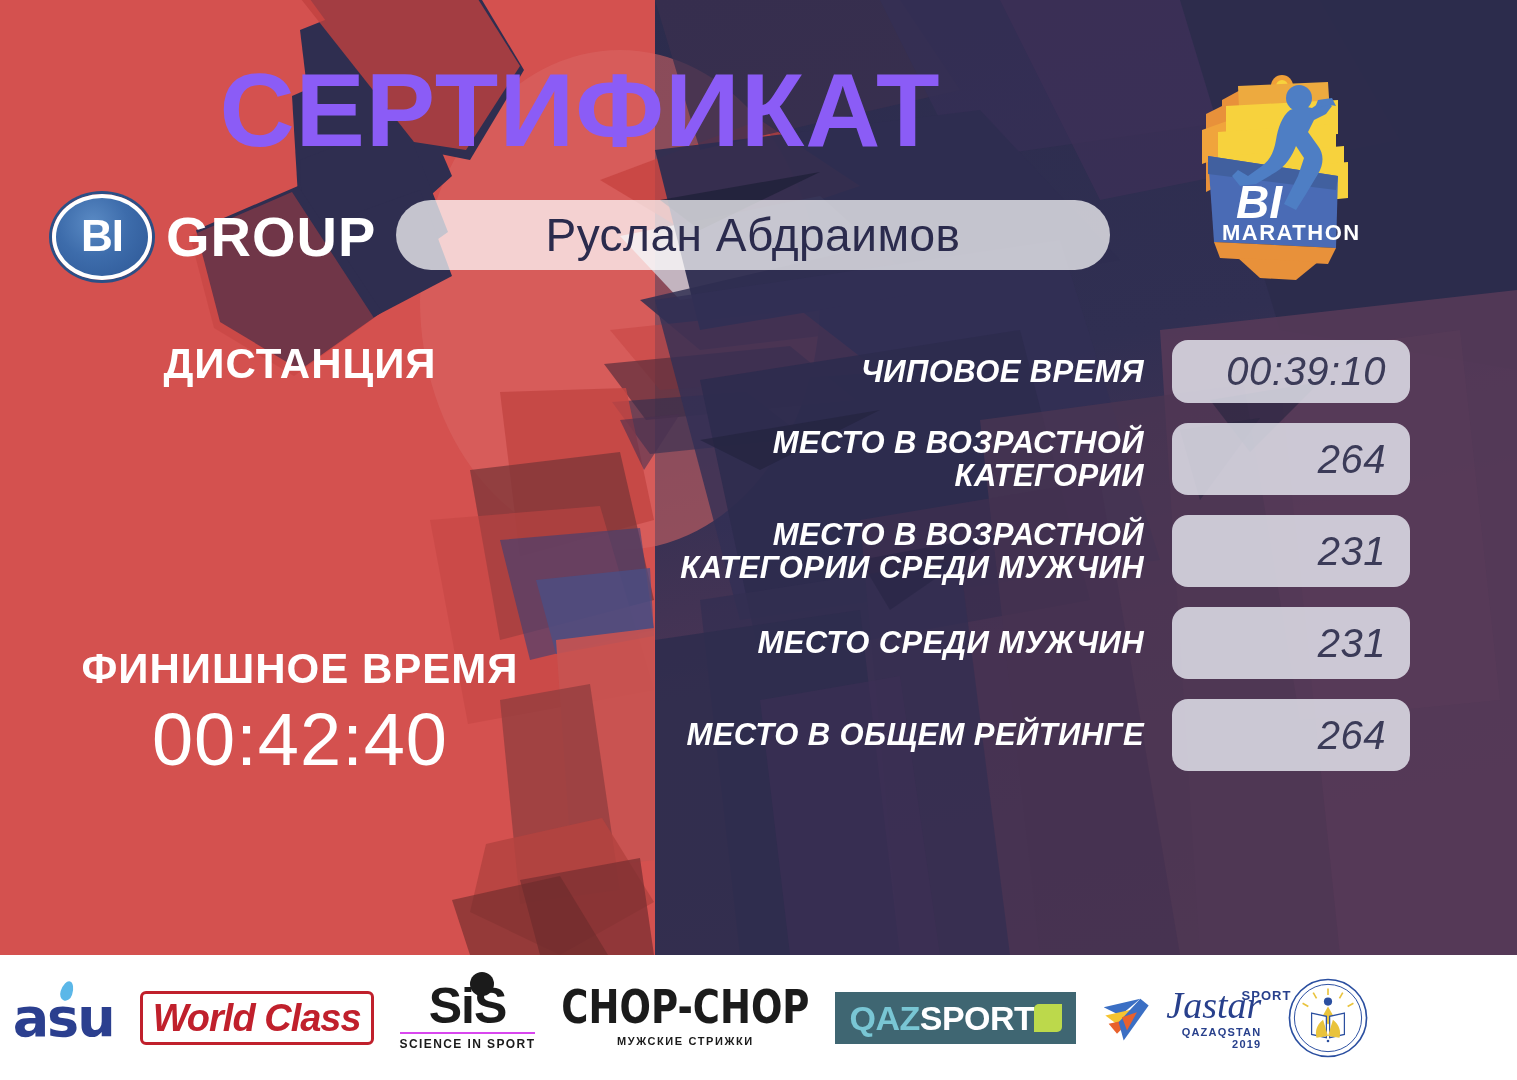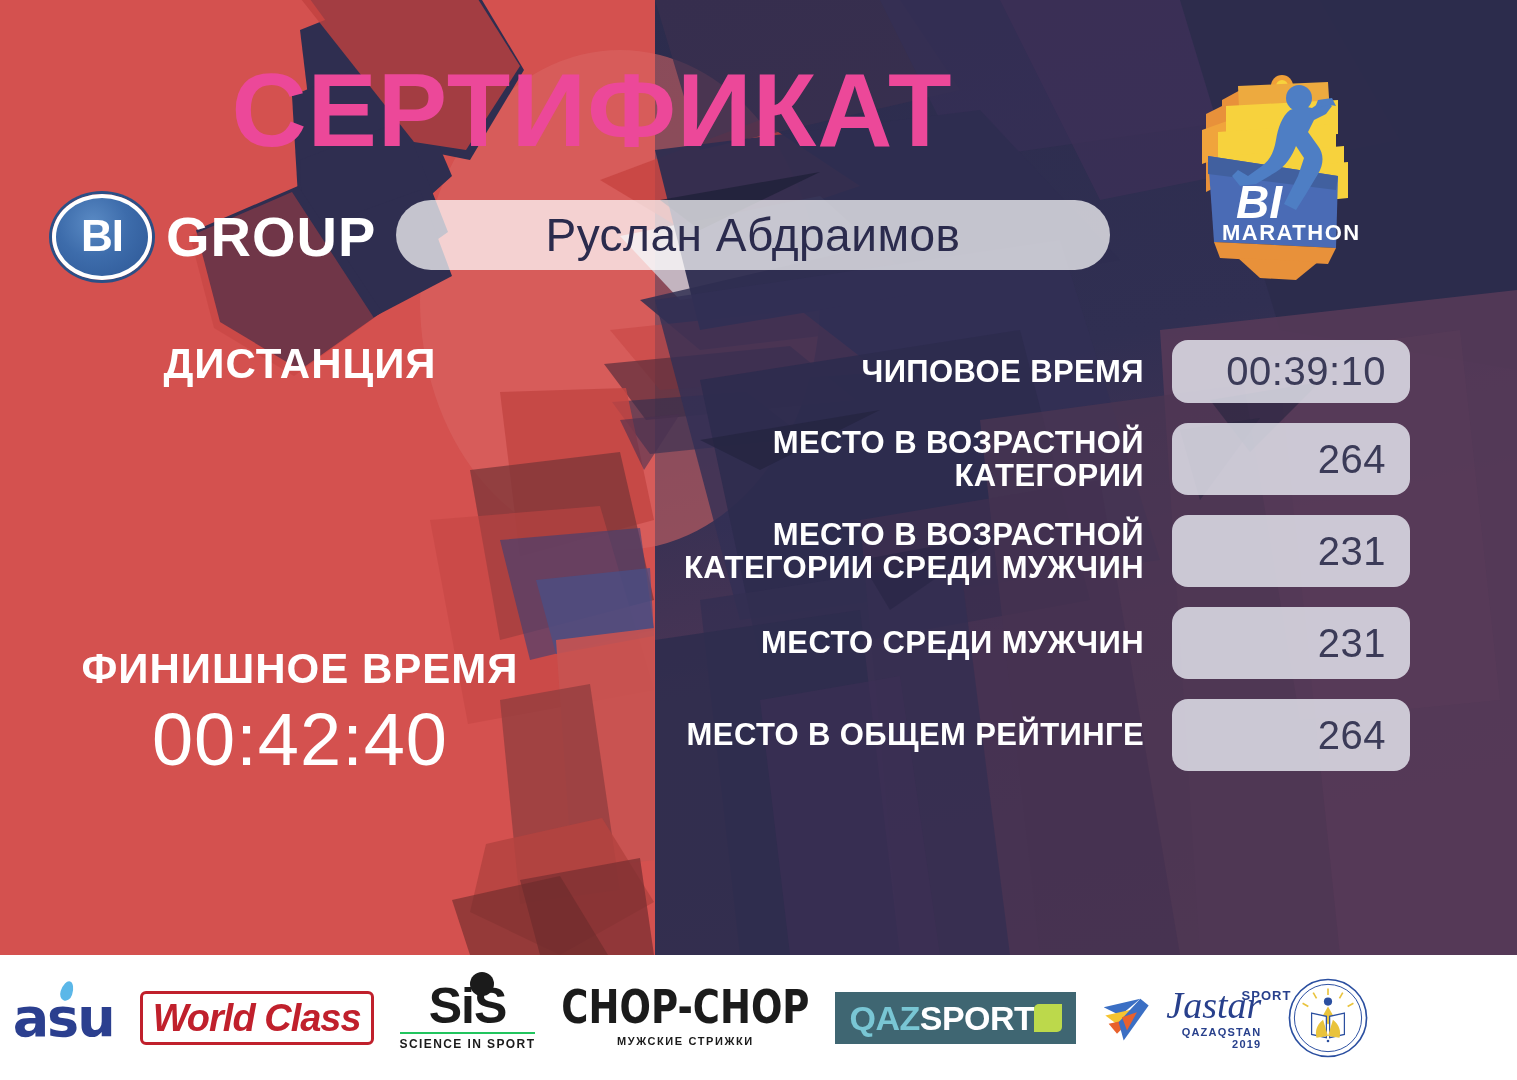--- a/index.html
+++ b/index.html
@@ -12,24 +12,24 @@
   }
   
   .bg{position:absolute;left:0;top:0;width:1517px;height:955px;overflow:hidden;}
   .bg-red{position:absolute;left:0;top:0;width:655px;height:955px;background:#d4514f;}
   .bg-dark{position:absolute;left:655px;top:0;width:862px;height:955px;
            background:linear-gradient(168deg,#2c2c4d 0%,#302f52 38%,#4b3555 62%,#523a56 100%);}
   .bg svg{position:absolute;left:0;top:0;width:1517px;height:955px;display:block;}
 
   
   .title{
-    position:absolute;left:12px;top:58px;width:1160px;
+    position:absolute;left:0;top:58px;width:1160px;
     text-align:center;
     font-size:104px;font-weight:bold;letter-spacing:1px;
-    color:#ec4899;line-height:1;
+    color:#8b5cf6;line-height:1;
     white-space:nowrap;
   }
   .bigroup{
     position:absolute;left:52px;top:194px;
     display:flex;align-items:center;gap:14px;
   }
   .bi-oval{
     width:92px;height:78px;border-radius:50%;
     background:radial-gradient(circle at 40% 32%,#5a8ac4 0%,#3d6cab 45%,#2d5795 100%);
     border:4px solid #ffffff;
@@ -59,21 +59,21 @@
   
   .left-col{position:absolute;left:40px;top:340px;width:520px;text-align:center;color:#fff;}
   .l-label{font-size:42px;font-weight:bold;letter-spacing:1px;line-height:1.12;}
   .l-value{font-size:86px;font-weight:bold;letter-spacing:1px;line-height:1.1;margin-top:6px;}
   .left-col2{position:absolute;left:40px;top:645px;width:520px;text-align:center;color:#fff;}
   .l2-label{font-size:42px;font-weight:bold;letter-spacing:1px;line-height:1.15;}
   .l2-value{font-size:74px;font-weight:400;letter-spacing:1px;line-height:1.1;margin-top:6px;}
 
   
   .stats{position:absolute;left:600px;top:340px;width:810px;}
-  .stat-row{display:flex;align-items:center;justify-content:flex-end;margin-bottom:20px;}
+  .stat-row{display:flex;align-items:center;justify-content:flex-end;margin-bottom:20px;font-style:italic;}
   .stat-row:last-child{margin-bottom:0;}
   .stat-label{
     flex:1;text-align:right;color:#fff;
     font-size:31px;font-weight:bold;line-height:1.07;letter-spacing:0.4px;
     padding-right:28px;text-transform:uppercase;
   }
   .stat-box{
     width:238px;min-height:60px;border-radius:16px;
     background:rgba(230,232,240,0.82);
     display:flex;align-items:center;justify-content:flex-end;
@@ -102,21 +102,21 @@
              border-radius:50% 50% 50% 50%/60% 60% 40% 40%;transform:rotate(18deg);}
   
   .wc{
     border:3px solid #c0202c;border-radius:6px;padding:5px 10px;
     color:#c0202c;font-size:38px;font-weight:bold;font-style:italic;line-height:1;
     letter-spacing:-1px;white-space:nowrap;
   }
   
   .sis{text-align:center;color:#1b1b1b;position:relative;}
   .sis .mark{font-size:50px;font-weight:bold;letter-spacing:-1px;line-height:0.9;}
-  .sis .sub{font-size:12px;font-weight:bold;letter-spacing:1.4px;border-top:2px solid #22c55e;margin-top:3px;padding-top:3px;white-space:nowrap;}
+  .sis .sub{font-size:12px;font-weight:bold;letter-spacing:1.4px;border-top:2px solid #d946ef;margin-top:3px;padding-top:3px;white-space:nowrap;}
   .sis .runner{position:absolute;left:52%;top:-12px;width:24px;height:24px;border-radius:50%;background:#1b1b1b;}
   
   .chop{text-align:center;color:#1b1b1b;}
   .chop .mark{font-size:37px;font-weight:bold;letter-spacing:0px;line-height:1;white-space:nowrap;
               font-family:"DejaVu Sans",sans-serif;transform:scaleY(1.25);display:inline-block;}
   .chop .sub{font-size:11px;font-weight:bold;letter-spacing:1.6px;margin-top:9px;white-space:nowrap;}
   
   .qaz{background:#3f6672;padding:9px 14px;display:flex;align-items:center;}
   .qaz .t1{color:#79c6d4;font-size:34px;font-weight:bold;letter-spacing:-0.5px;line-height:1;}
   .qaz .t2{color:#ffffff;font-size:34px;font-weight:bold;letter-spacing:-0.5px;line-height:1;}

